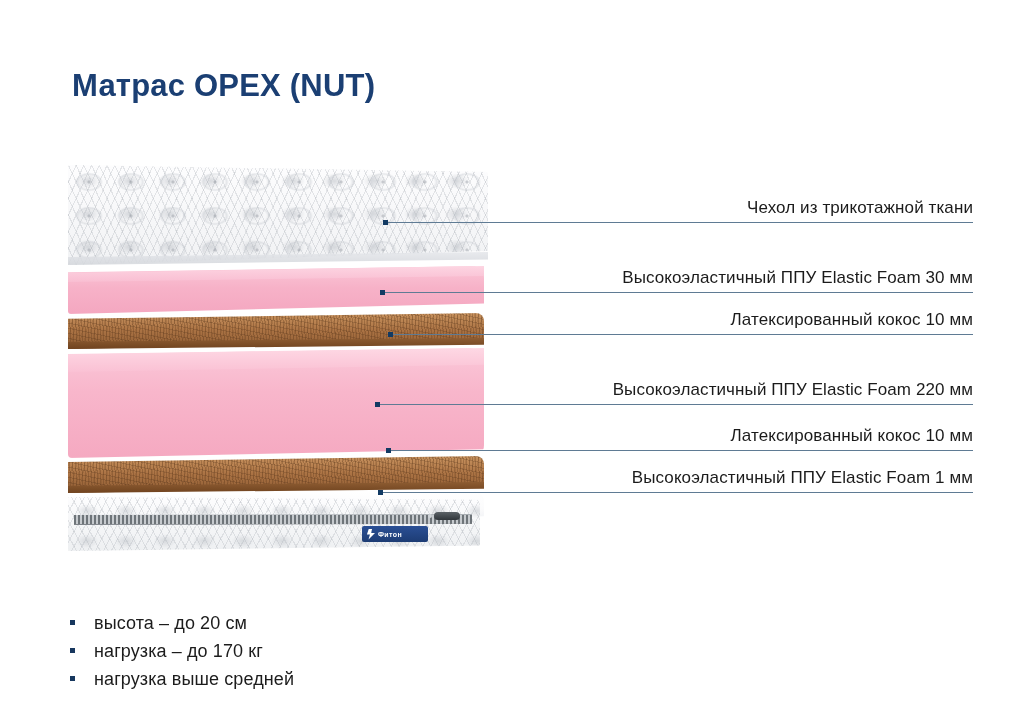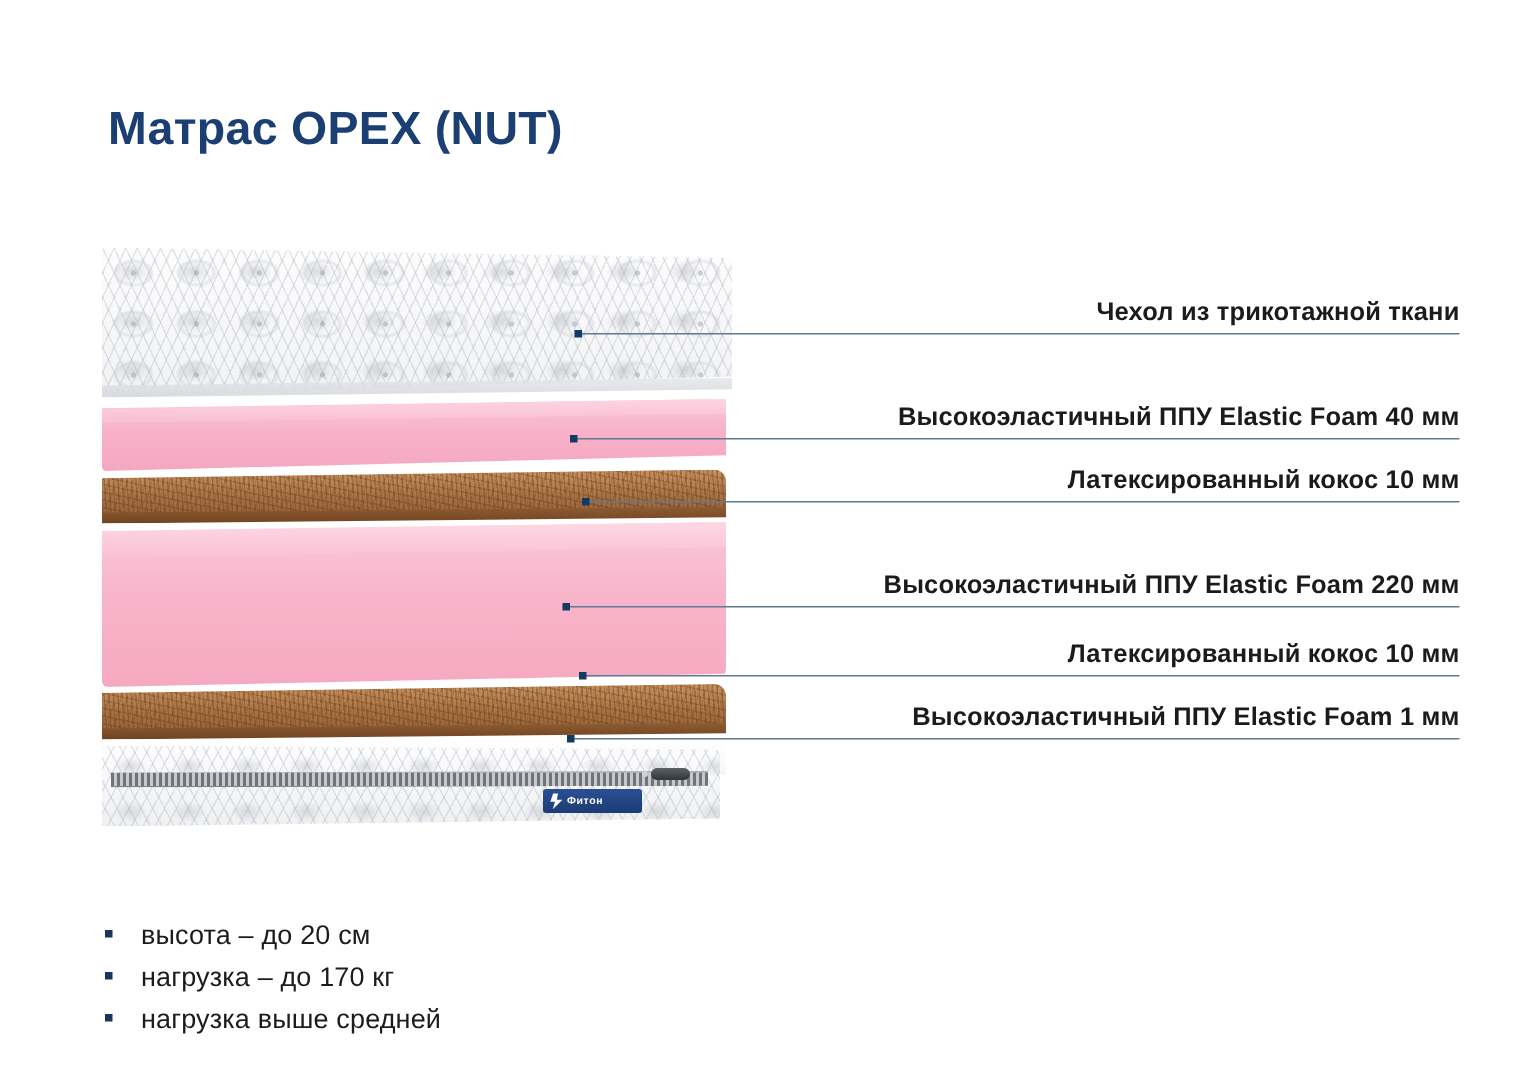--- a/index.html
+++ b/index.html
@@ -168,21 +168,21 @@
   .callout .rule{
     position:absolute;left:0;top:0;height:0;
     border-top:1px solid #5f7b94;
   }
   .callout .dot{
     position:absolute;left:0;top:-2.5px;width:5px;height:5px;
     background:#123a63;
   }
   .callout .txt{
     position:absolute;right:0;bottom:4px;
-    font-size:17px;font-weight:700;color:#1b1b1b;
+    font-size:17px;font-weight:400;color:#1b1b1b;
     white-space:nowrap;letter-spacing:.1px;margin-top:24px;
   }
 
   
   #specs{position:absolute;left:70px;top:585px;margin-top:28px;}
   .spec-row{display:flex;align-items:baseline;margin-bottom:7px;}
   .spec-bullet{
     width:5px;height:5px;background:#17375e;flex:0 0 auto;
     margin-right:19px;position:relative;top:-4px;
   }
@@ -242,21 +242,21 @@
 
   <div class="callout" style="left:383px;top:222px;width:590px;">
     <div class="rule" style="width:590px;"></div>
     <div class="dot"></div>
     <div class="txt">Чехол из трикотажной ткани</div>
   </div>
 
   <div class="callout" style="left:380px;top:292px;width:593px;">
     <div class="rule" style="width:593px;"></div>
     <div class="dot"></div>
-    <div class="txt">Высокоэластичный ППУ Elastic Foam 40 мм</div>
+    <div class="txt">Высокоэластичный ППУ Elastic Foam 30 мм</div>
   </div>
 
   <div class="callout" style="left:388px;top:334px;width:585px;">
     <div class="rule" style="width:585px;"></div>
     <div class="dot"></div>
     <div class="txt">Латексированный кокос 10 мм</div>
   </div>
 
   <div class="callout" style="left:375px;top:404px;width:598px;">
     <div class="rule" style="width:598px;"></div>

